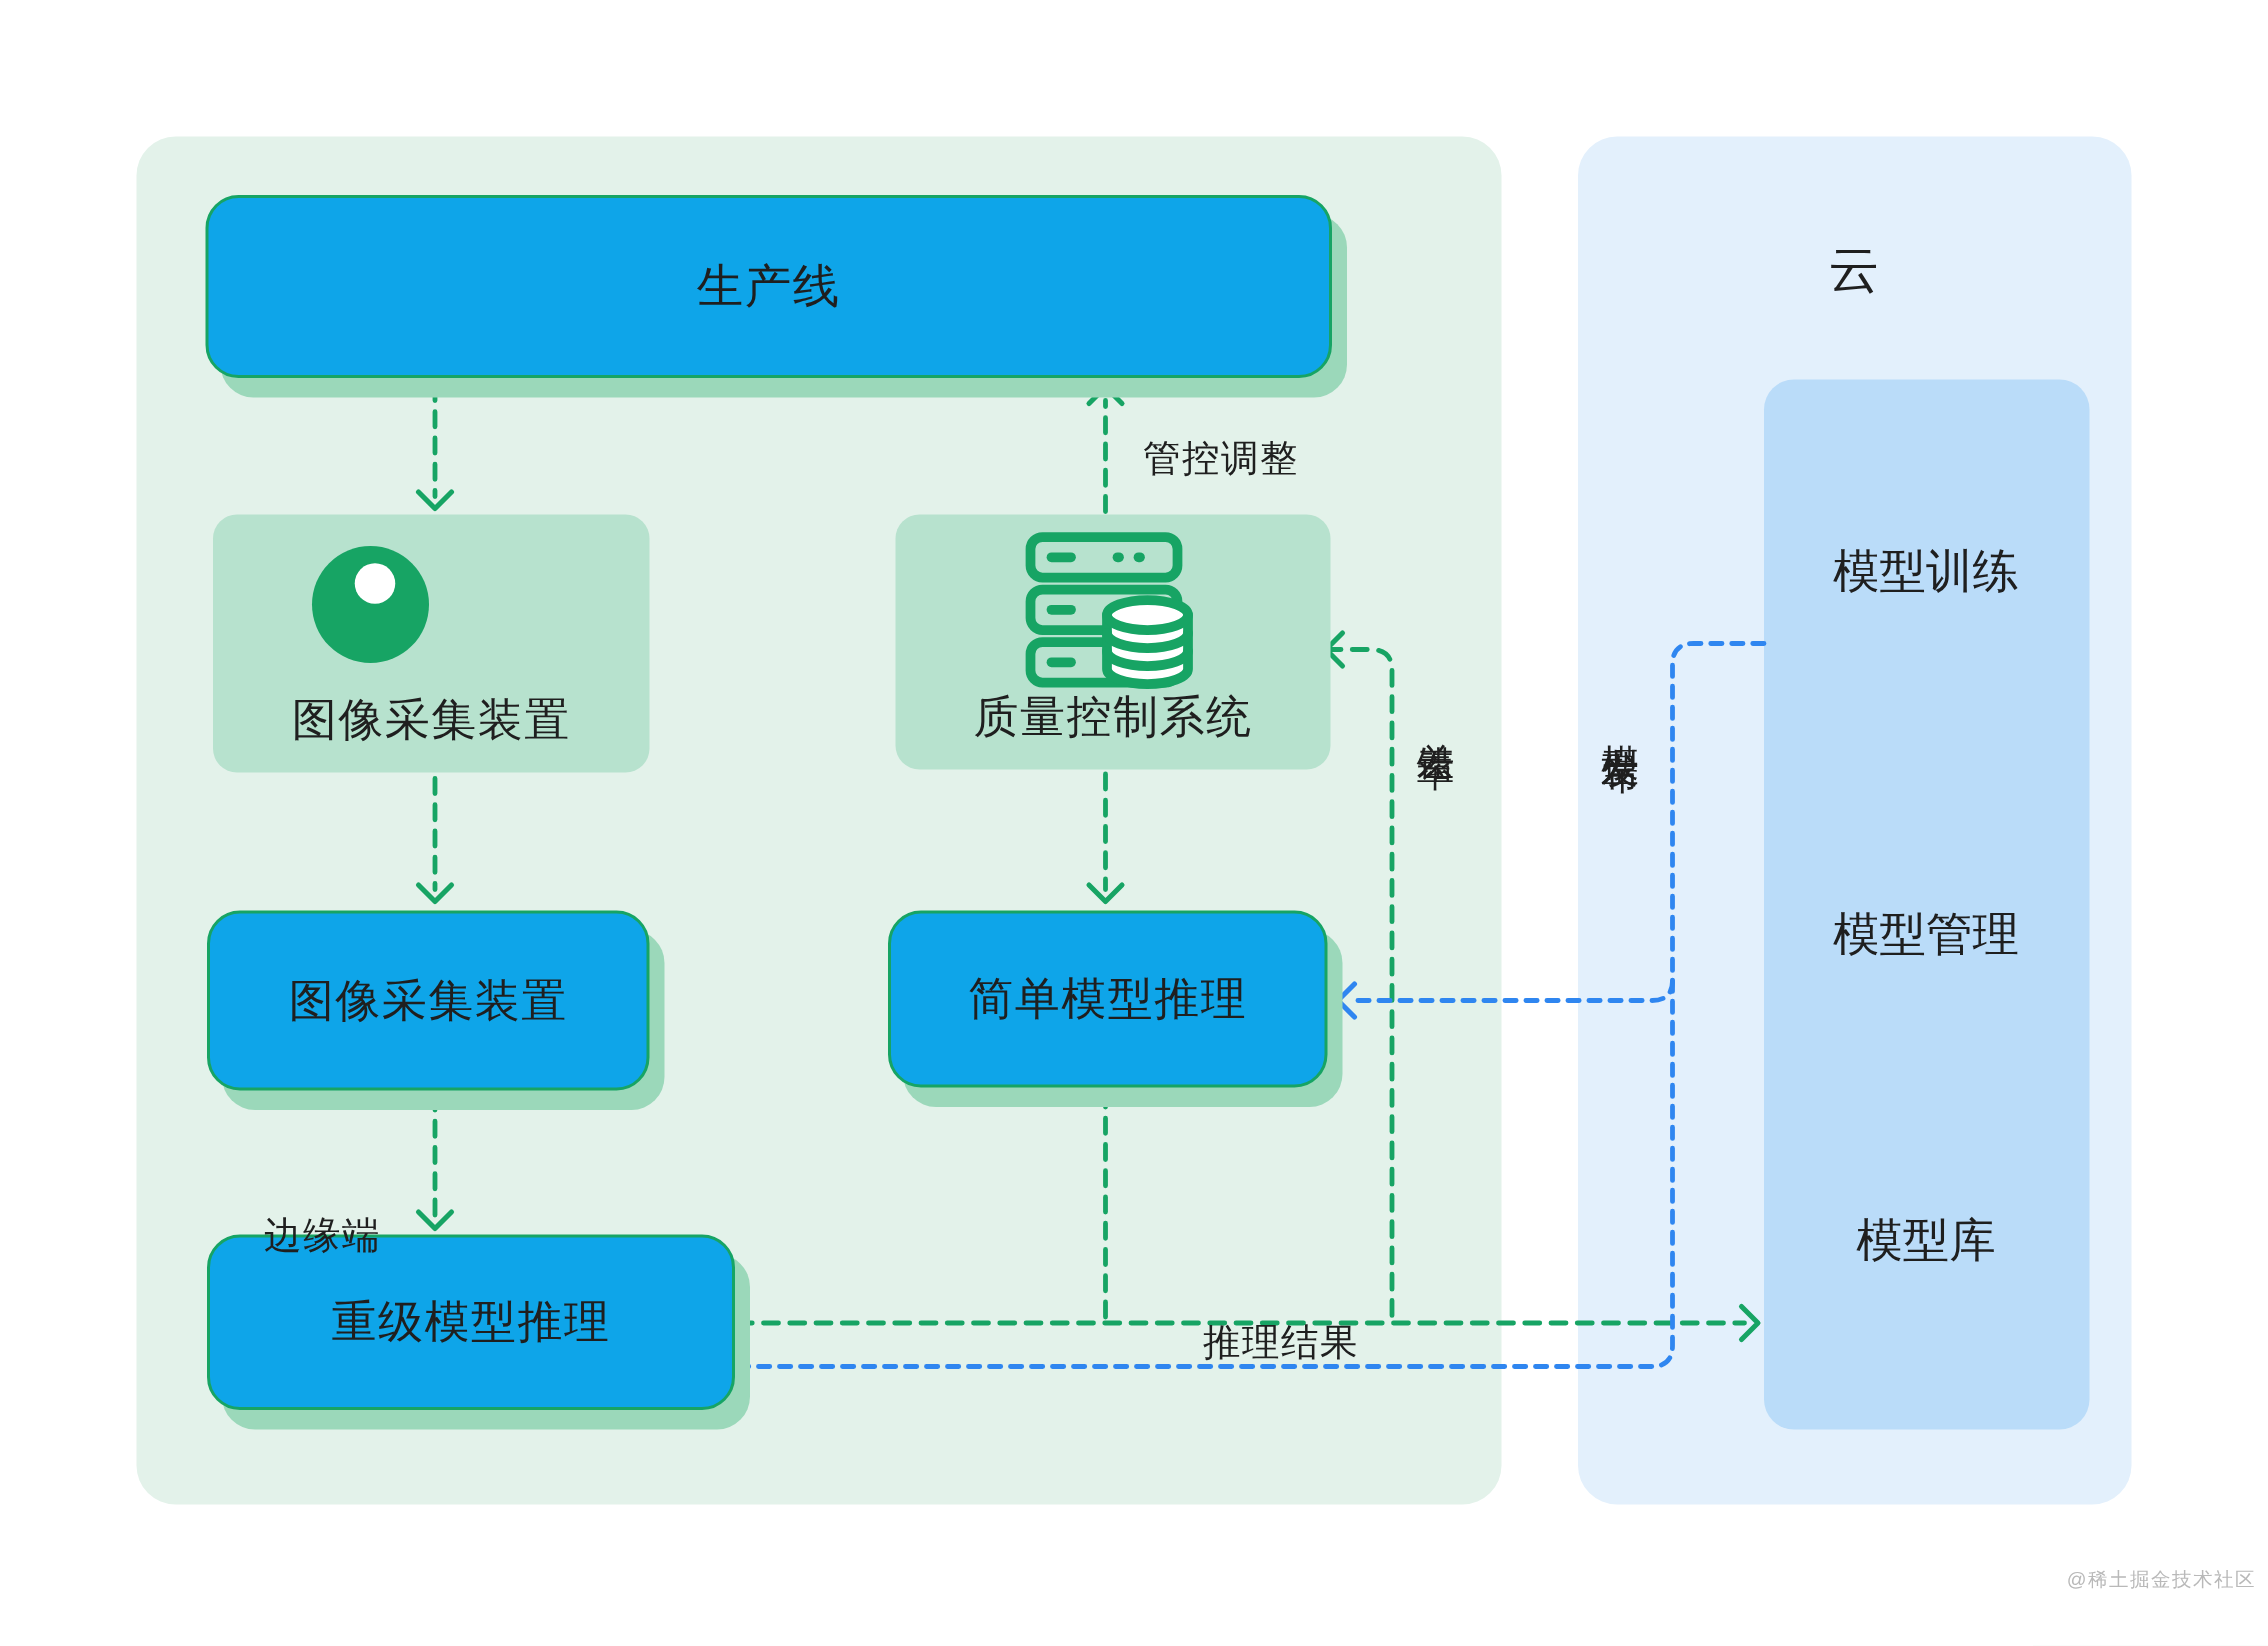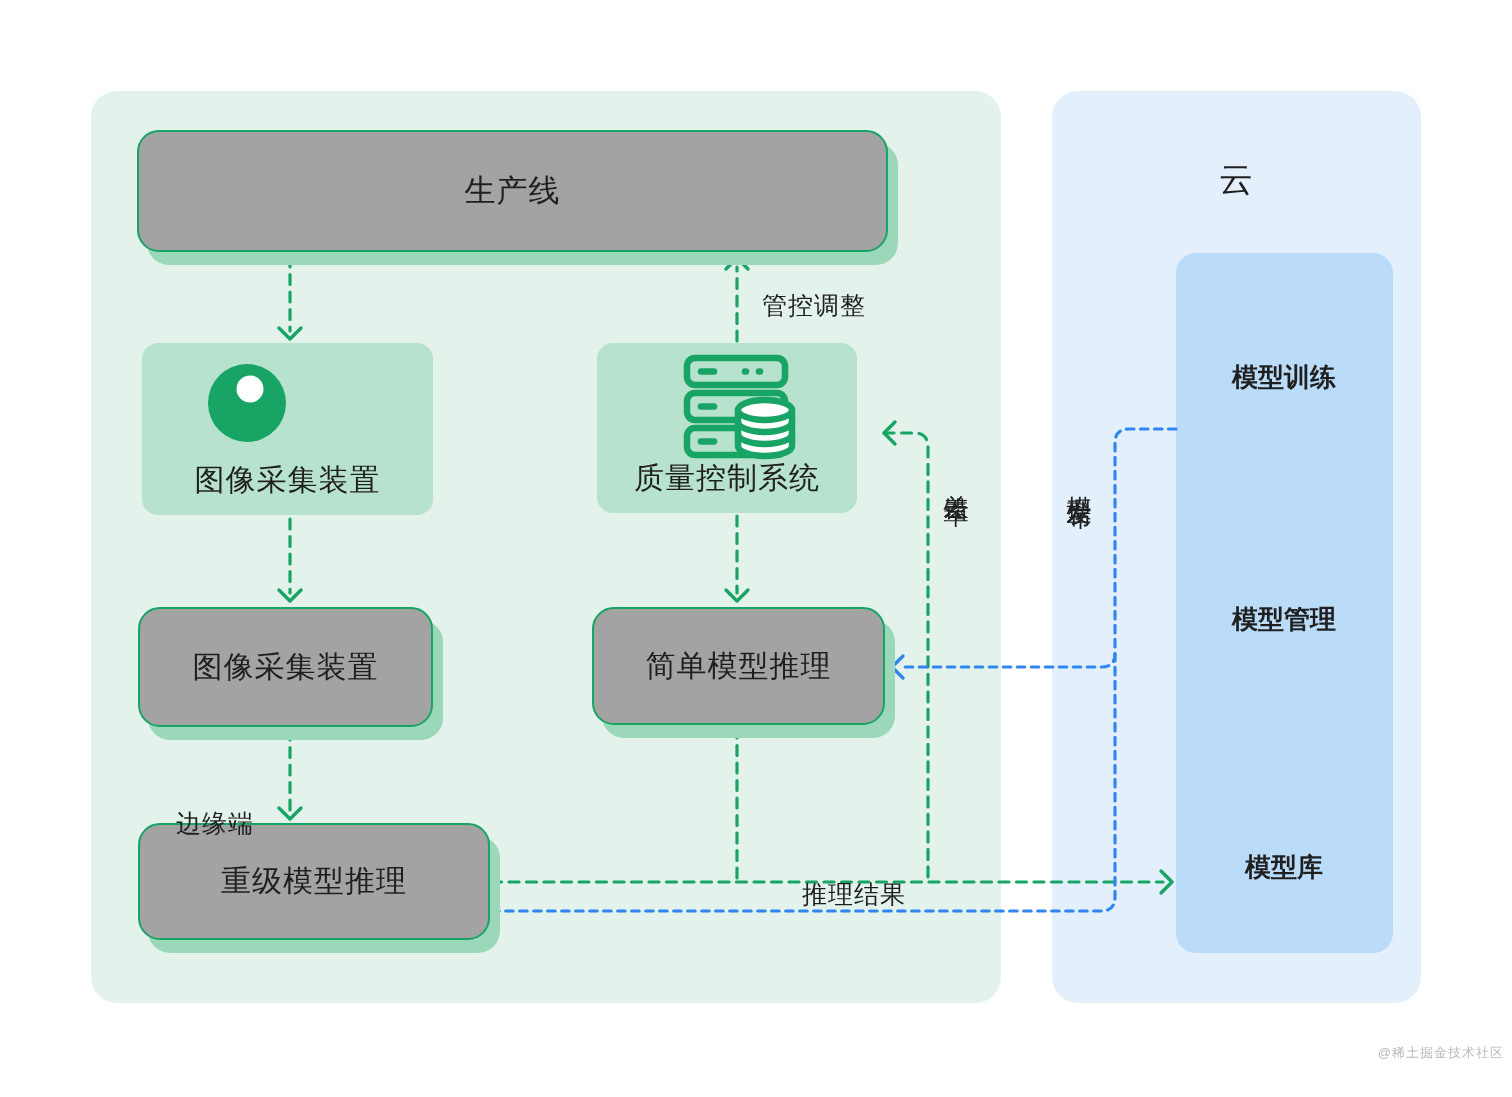--- a/index.html
+++ b/index.html
@@ -16,34 +16,34 @@
   *{margin:0;padding:0;box-sizing:border-box;}
   html,body{background:#ffffff;}
   body{font-family:"Liberation Sans",sans-serif;color:var(--text);}
   .canvas{position:relative;width:1512px;height:1097px;background:#ffffff;overflow:hidden;}
 
   .panel{position:absolute;border-radius:26px;}
   .panel-edge{left:91px;top:91px;width:910px;height:912px;background:var(--green-panel);}
   .panel-cloud{left:1052px;top:91px;width:369px;height:912px;background:var(--blue-panel);}
   .cloud-inner{position:absolute;left:1176px;top:253px;width:217px;height:700px;border-radius:20px;background:var(--blue-box);}
 
-  .wbox{position:absolute;background:#a3a3a3;border:2.5px solid var(--green-accent);
+  .wbox{position:absolute;background:#0ea5e9;border:2.5px solid var(--green-accent);
         border-radius:22px;box-shadow:10px 13px 0 var(--green-shadow);
         display:flex;align-items:center;justify-content:center;}
   .mbox{position:absolute;background:var(--green-box);border-radius:16px;}
 
   .box-label{font-size:30px;font-weight:500;letter-spacing:1px;white-space:nowrap;}
   .mbox .box-label{position:absolute;left:50%;bottom:14px;transform:translateX(-50%);}
 
   .ann{position:absolute;font-size:25px;font-weight:500;letter-spacing:1px;white-space:nowrap;}
   .ann.centered{transform:translateX(-50%);margin-top:45px;}
   .vert{writing-mode:vertical-rl;text-orientation:upright;letter-spacing:3px;}
 
   .cloud-title{position:absolute;font-size:34px;font-weight:500;transform:translateX(-50%);}
-  .cloud-item{position:absolute;font-size:26px;font-weight:700;transform:translateX(-50%);white-space:nowrap;}
+  .cloud-item{position:absolute;font-size:31px;font-weight:400;transform:translateX(-50%);white-space:nowrap;}
 
   .watermark{position:absolute;right:8px;top:1044px;font-size:13px;color:var(--watermark);letter-spacing:1px;}
 
   svg.overlay{position:absolute;left:0;top:0;width:1512px;height:1097px;pointer-events:none;}
   .gdash{stroke:var(--green-accent);stroke-width:3.2;fill:none;stroke-dasharray:10 7.5;stroke-linecap:round;}
   .bdash{stroke:var(--blue-accent);stroke-width:3.2;fill:none;stroke-dasharray:7.5 6.5;stroke-linecap:round;}
   .gchev{stroke:var(--green-accent);stroke-width:3.4;fill:none;stroke-linecap:round;stroke-linejoin:round;}
   .bchev{stroke:var(--blue-accent);stroke-width:3.4;fill:none;stroke-linecap:round;stroke-linejoin:round;}
 
   .icon-abs{position:absolute;}
@@ -90,21 +90,21 @@
   </div>
 
   <div class="mbox" style="left:142px;top:343px;width:291px;height:172px;">
     <svg class="icon-abs" style="left:65px;top:20px;" width="80" height="80" viewBox="0 0 80 80">
       <circle cx="40" cy="40" r="39" fill="var(--green-accent)"></circle>
       <circle cx="43" cy="26" r="13.5" fill="#ffffff"></circle>
     </svg>
     <span class="box-label">图像采集装置</span>
   </div>
 
-  <div class="mbox" style="left:597px;top:343px;width:260px;height:170px;text-align:right;">
+  <div class="mbox" style="left:597px;top:343px;width:290px;height:170px;text-align:right;">
     <svg class="icon-abs" style="left:80px;top:10px;" width="132" height="112" viewBox="0 0 132 112">
       <g class="srv-stroke">
         <rect x="10" y="5" width="98" height="27" rx="8"></rect>
         <rect x="10" y="40" width="98" height="27" rx="8"></rect>
         <rect x="10" y="75" width="98" height="27" rx="8"></rect>
         <path d="M24,18.5 H37"></path>
           <path d="M68,18.5 h1"></path>
           <path d="M82,18.5 h1"></path>
         <path d="M24,53.5 H37"></path>
           <path d="M68,53.5 h1"></path>
@@ -134,17 +134,17 @@
 
   <div class="ann" style="left:762px;top:289px;">管控调整</div>
   <div class="ann vert centered" style="left:957px;top:430px;">差错率</div>
   <div class="ann centered" style="left:215px;top:762px;">边缘端</div>
   <div class="ann centered" style="left:854px;top:833px;">推理结果</div>
   <div class="ann vert centered" style="left:1080px;top:431px;">模型发布</div>
 
   <div class="cloud-title" style="left:1236px;top:157px;">云</div>
   <div class="cloud-item" style="left:1284px;top:360px;">模型训练</div>
   <div class="cloud-item" style="left:1284px;top:602px;">模型管理</div>
-  <div class="cloud-item" style="left:1284px;top:806px;margin-top:44px;">模型库</div>
+  <div class="cloud-item" style="left:1284px;top:806px;">模型库</div>
 
   <div class="watermark">@稀土掘金技术社区</div>
 
 </div>
 
 </body></html>

